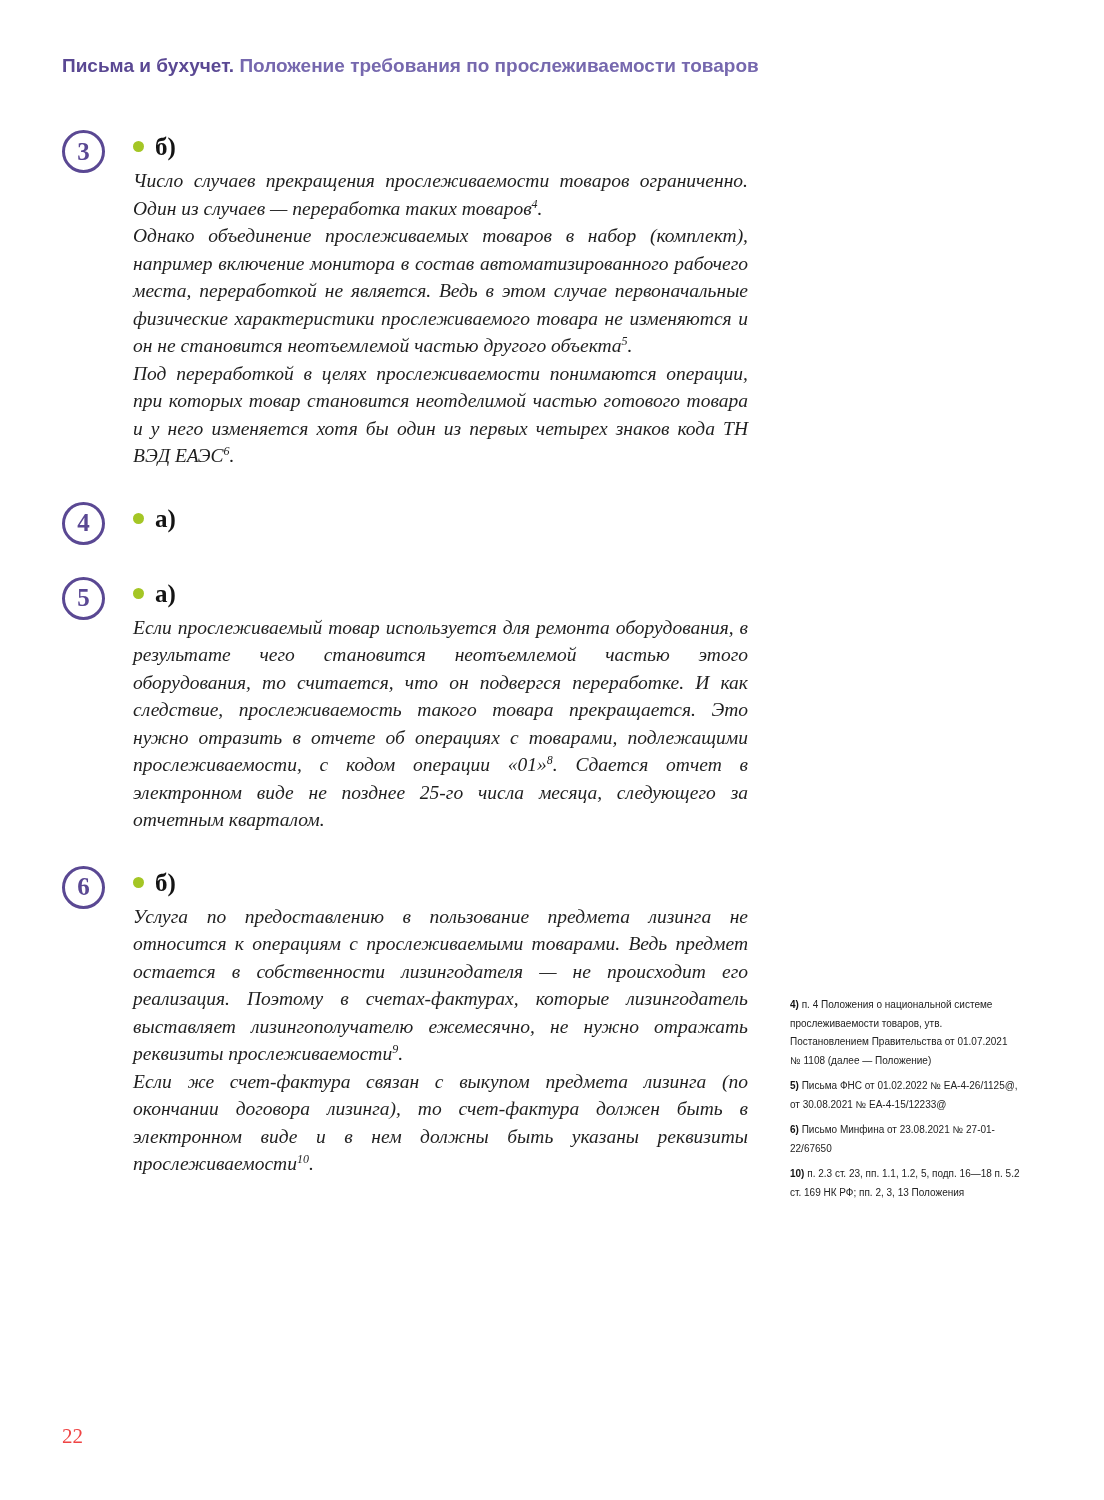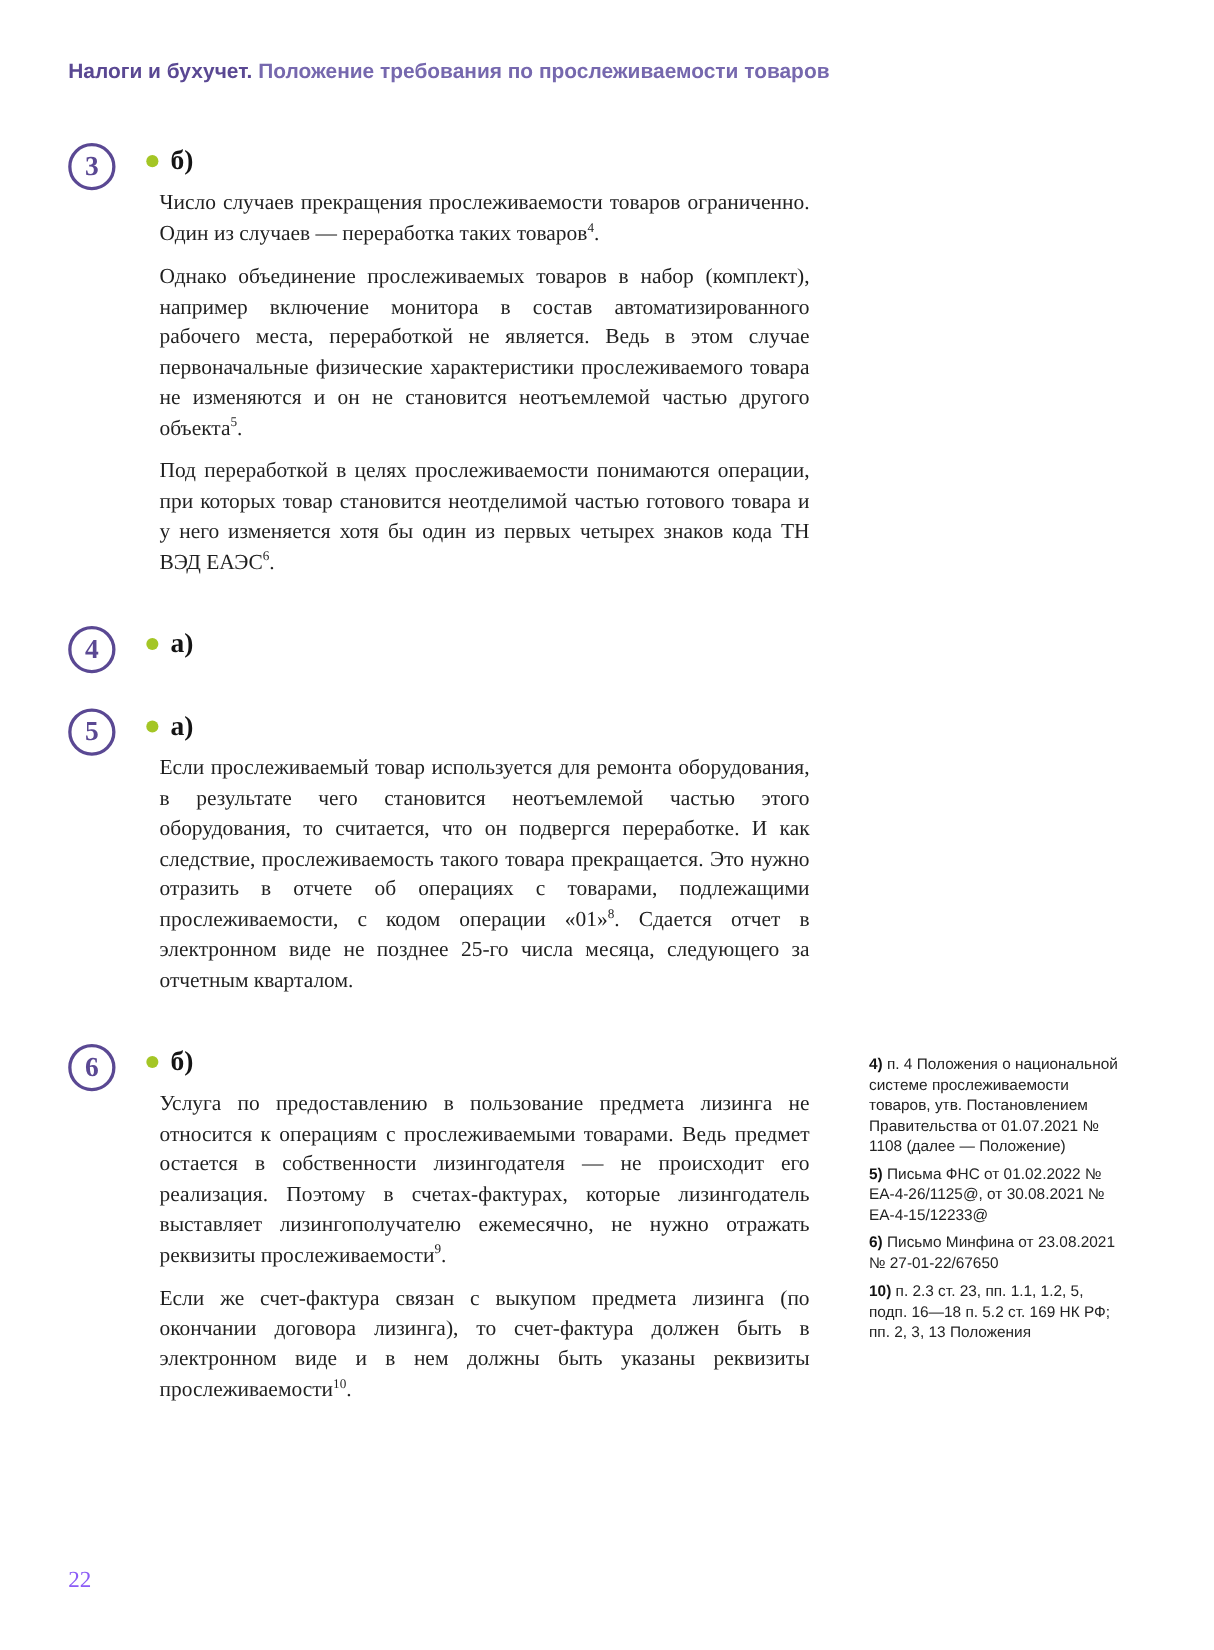--- a/index.html
+++ b/index.html
@@ -37,48 +37,49 @@
 
   .sec-header { display: flex; align-items: center; margin: 0 0 8px; }
   .bullet {
     width: 11px; height: 11px; border-radius: 50%;
     background: var(--green, #a4c625);
     margin-right: 11px; flex: none;
   }
   .sec-label { font-size: 25px; font-weight: bold; line-height: 1; color: #141414; }
 
   .para {
-    margin: 12px;
+    margin: 0;
     font-size: 19.5px; line-height: 27.5px;
     text-align: justify;
     hyphens: auto;
+    font-style: italic;
   }
   .para sup, sup.fn-ref {
     font-size: 12px; line-height: 0; vertical-align: super;
   }
 
   .footnotes {
-    position: absolute; left: 790px; top: 958px; width: 230px;
+    position: absolute; left: 790px; top: 996px; width: 230px;
     font-family: "Liberation Sans", "DejaVu Sans", sans-serif;
-    font-size: 14px; line-height: 18.5px;
+    font-size: 10px; line-height: 18.5px;
     color: #222222;
   }
   .footnote { margin: 0 0 7px; }
   .footnote b { font-weight: bold; color: #111; }
 
   .page-number {
     position: absolute; left: 62px; top: 1424px;
-    font-size: 21px; color: #8b5cf6;
+    font-size: 21px; color: #ef4444;
   }
 </style>
 </head>
 <body>
 
 <header class="page-header">
-  <span class="hdr-bold">Налоги и бухучет.</span>
+  <span class="hdr-bold">Письма и бухучет.</span>
   <span class="hdr-rest">Положение требования по прослеживаемости товаров</span>
 </header>
 
 <main class="main-col">
 
   <section class="qa-section">
     <div class="circle-col">
       <div class="num-circle">3</div>
     </div>
     <div class="text-col">

